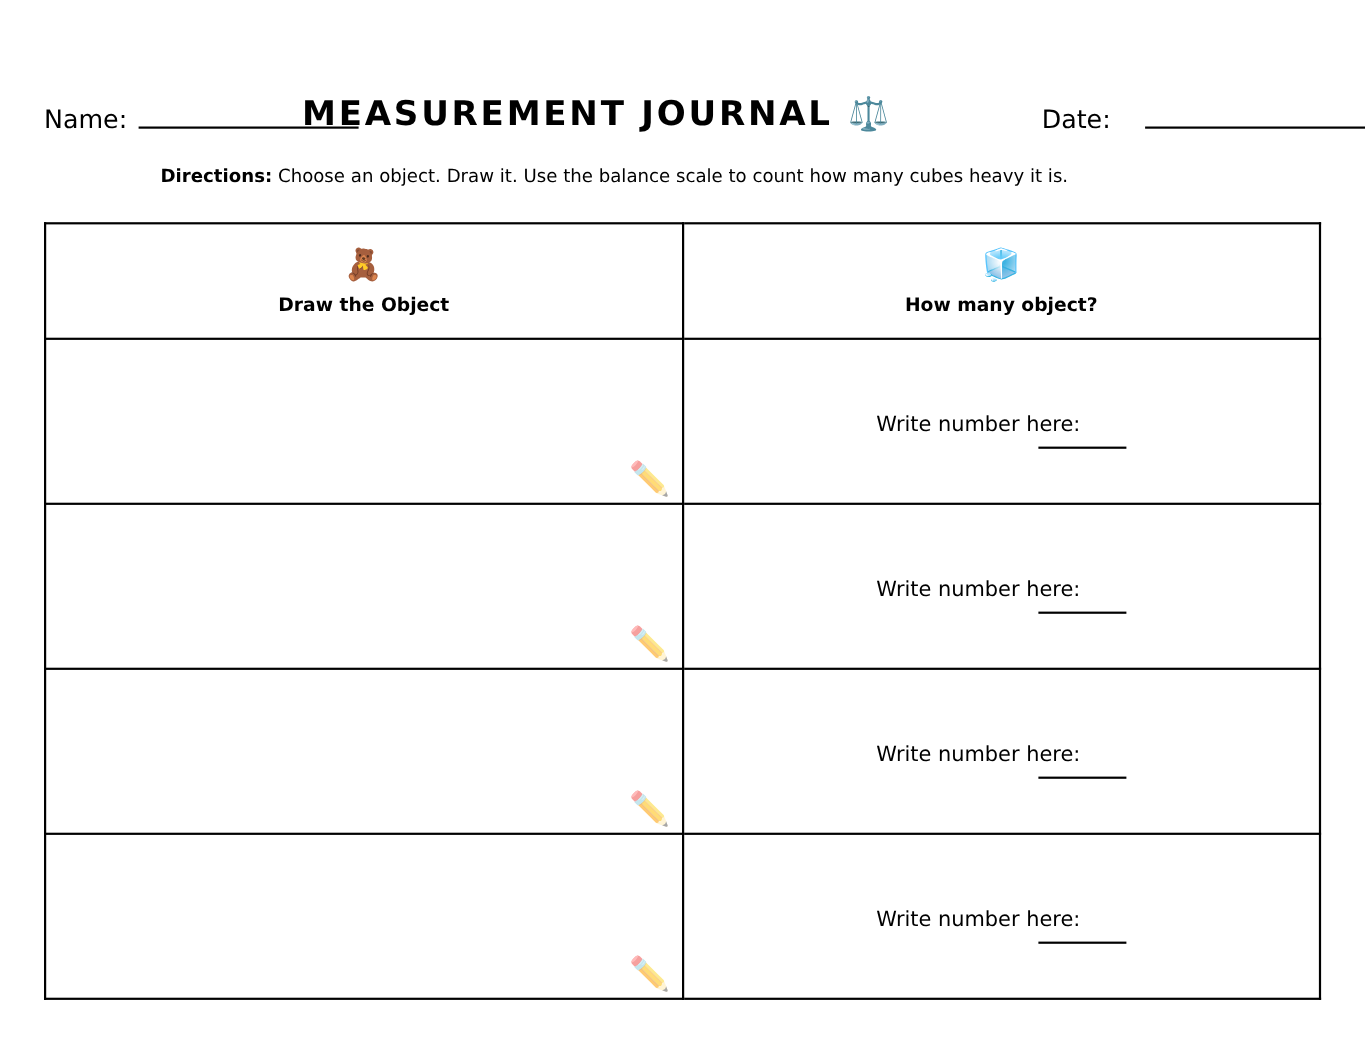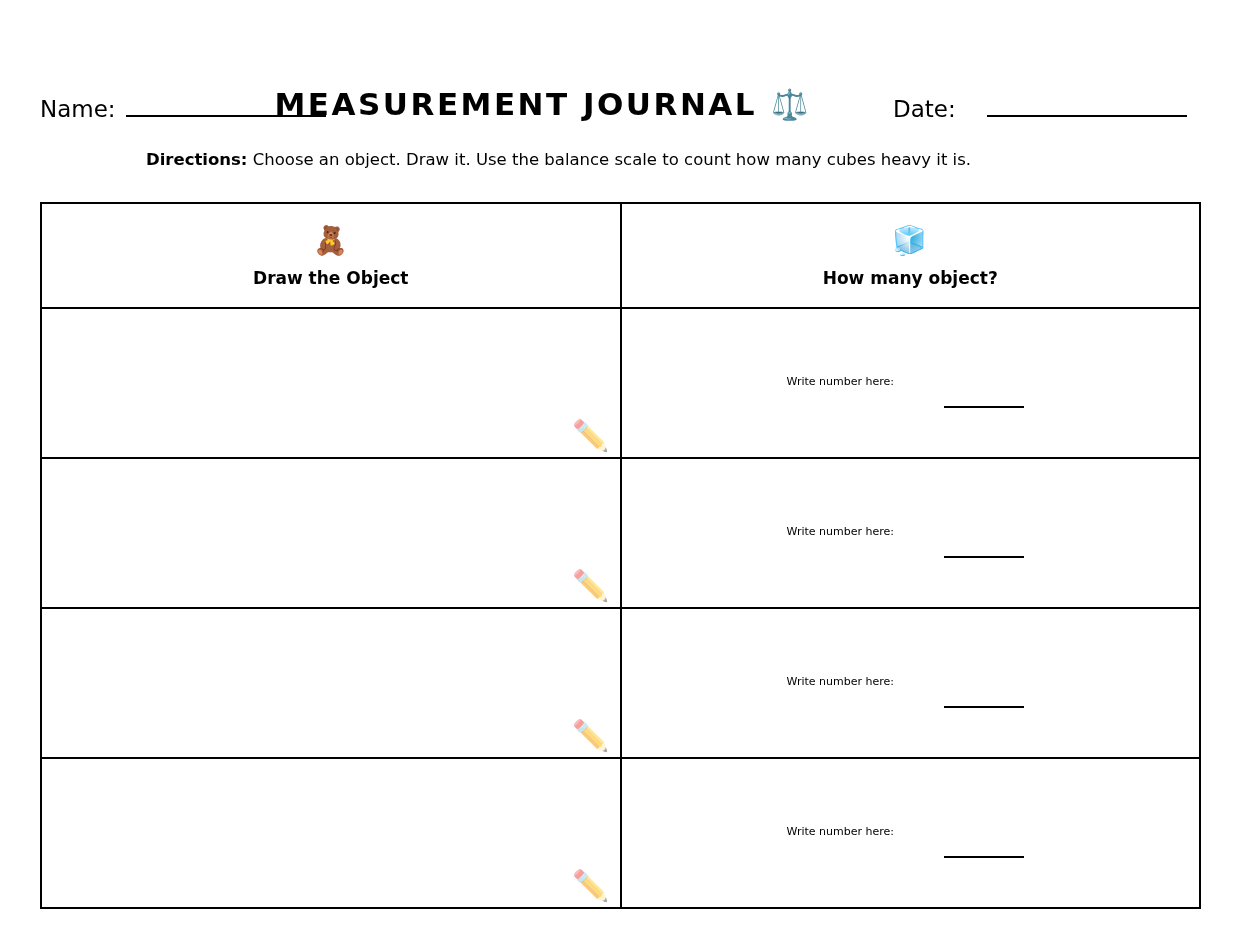--- a/index.html
+++ b/index.html
@@ -2,31 +2,31 @@
 <html><head>
 <meta charset="utf-8">
 <style>
   html, body { margin:0; padding:0; background:#fff; }
   body { width:1241px; height:950px; position:relative; font-family:"DejaVu Sans", sans-serif; color:#000; overflow:hidden; }
   .title { position:absolute; top:42px; left:0; width:1083px; text-align:center; font-size:31px; font-weight:bold; letter-spacing:2.5px;margin-top:44px; }
   .title .scale { font-size:30px; margin-left:14px; letter-spacing:0; }
   .field { position:absolute; top:96px; font-size:23px; display:flex; align-items:center; }
   .field .line { display:inline-block; width:200px; border-bottom:2px solid #000; margin-left:10px; height:14px; }
   .name-field { left:40px; }
-  .date-field { left:893px;gap:21px; }
+  .date-field { left:947px;gap:21px; }
   .directions { position:absolute; top:150px; left:0; width:1117px; text-align:center; font-size:16.5px; }
   .directions b { font-weight:bold; }
   table.journal { position:absolute; left:40px; top:202px; width:1161px; border-collapse:collapse; table-layout:fixed; }
   table.journal td, table.journal th { border:2px solid #000; padding:0; }
   th { height:103px; font-size:17px; font-weight:bold; vertical-align:top; }
   th .icon { display:block; font-size:28px; margin-top:20px; line-height:34px; }
   th .label { display:block; margin-top:10px; }
   td { height:148px; position:relative; }
   .pencil { position:absolute; right:10px; bottom:4px; font-size:30px; opacity:0.55; }
-  .num { position:absolute; left:165px; top:66px; font-size:11px; }
+  .num { position:absolute; left:175px; top:66px; font-size:19px; }
   .num-line { position:absolute; left:322px; top:97px; width:80px; border-bottom:2px solid #000; }
 </style>
 </head>
 <body>
 
 <div class="title">
   <span>MEASUREMENT JOURNAL</span><span class="scale">⚖️</span>
 </div>
 
 <div class="field name-field">

